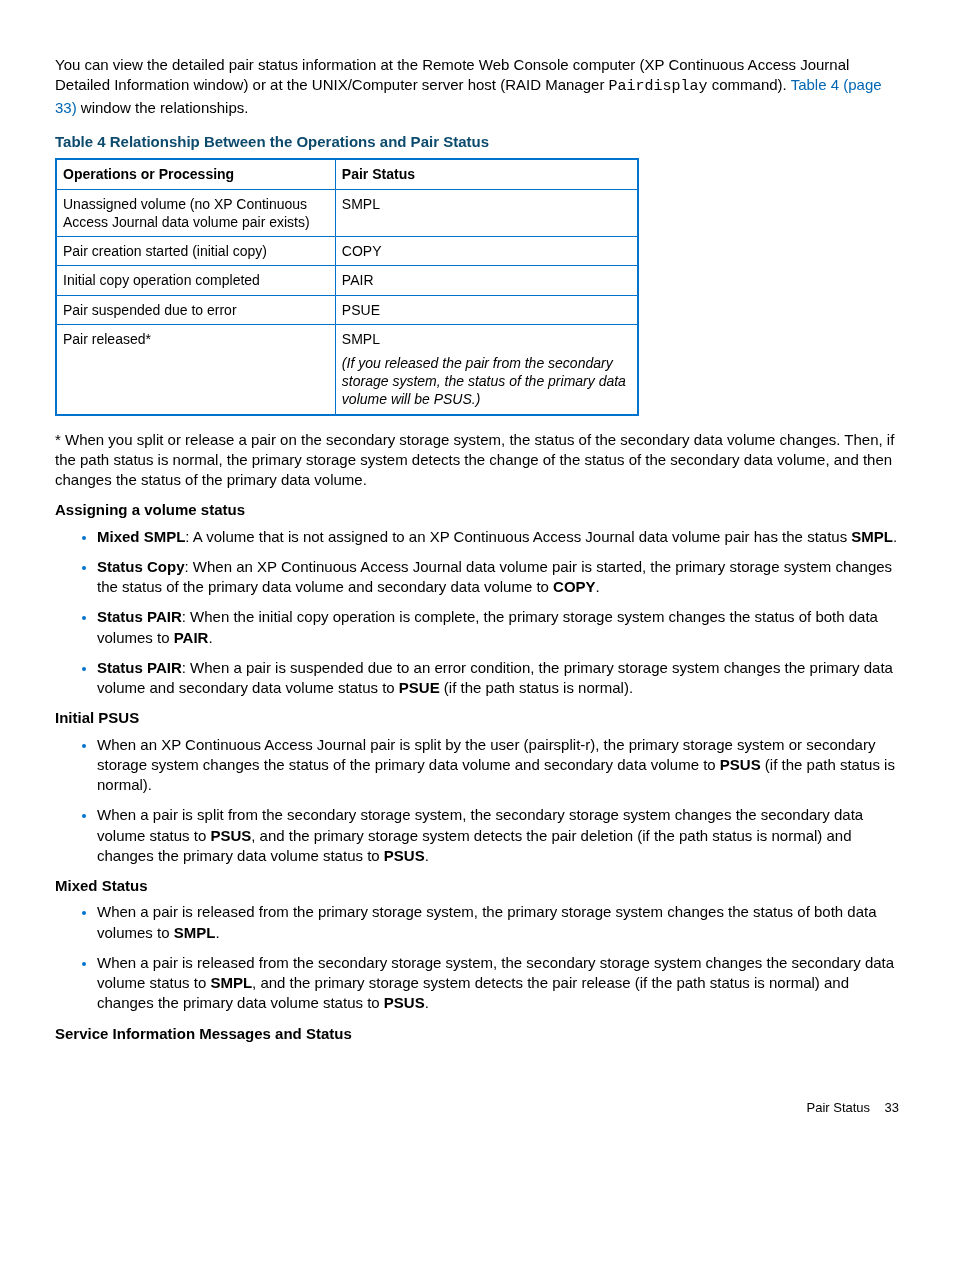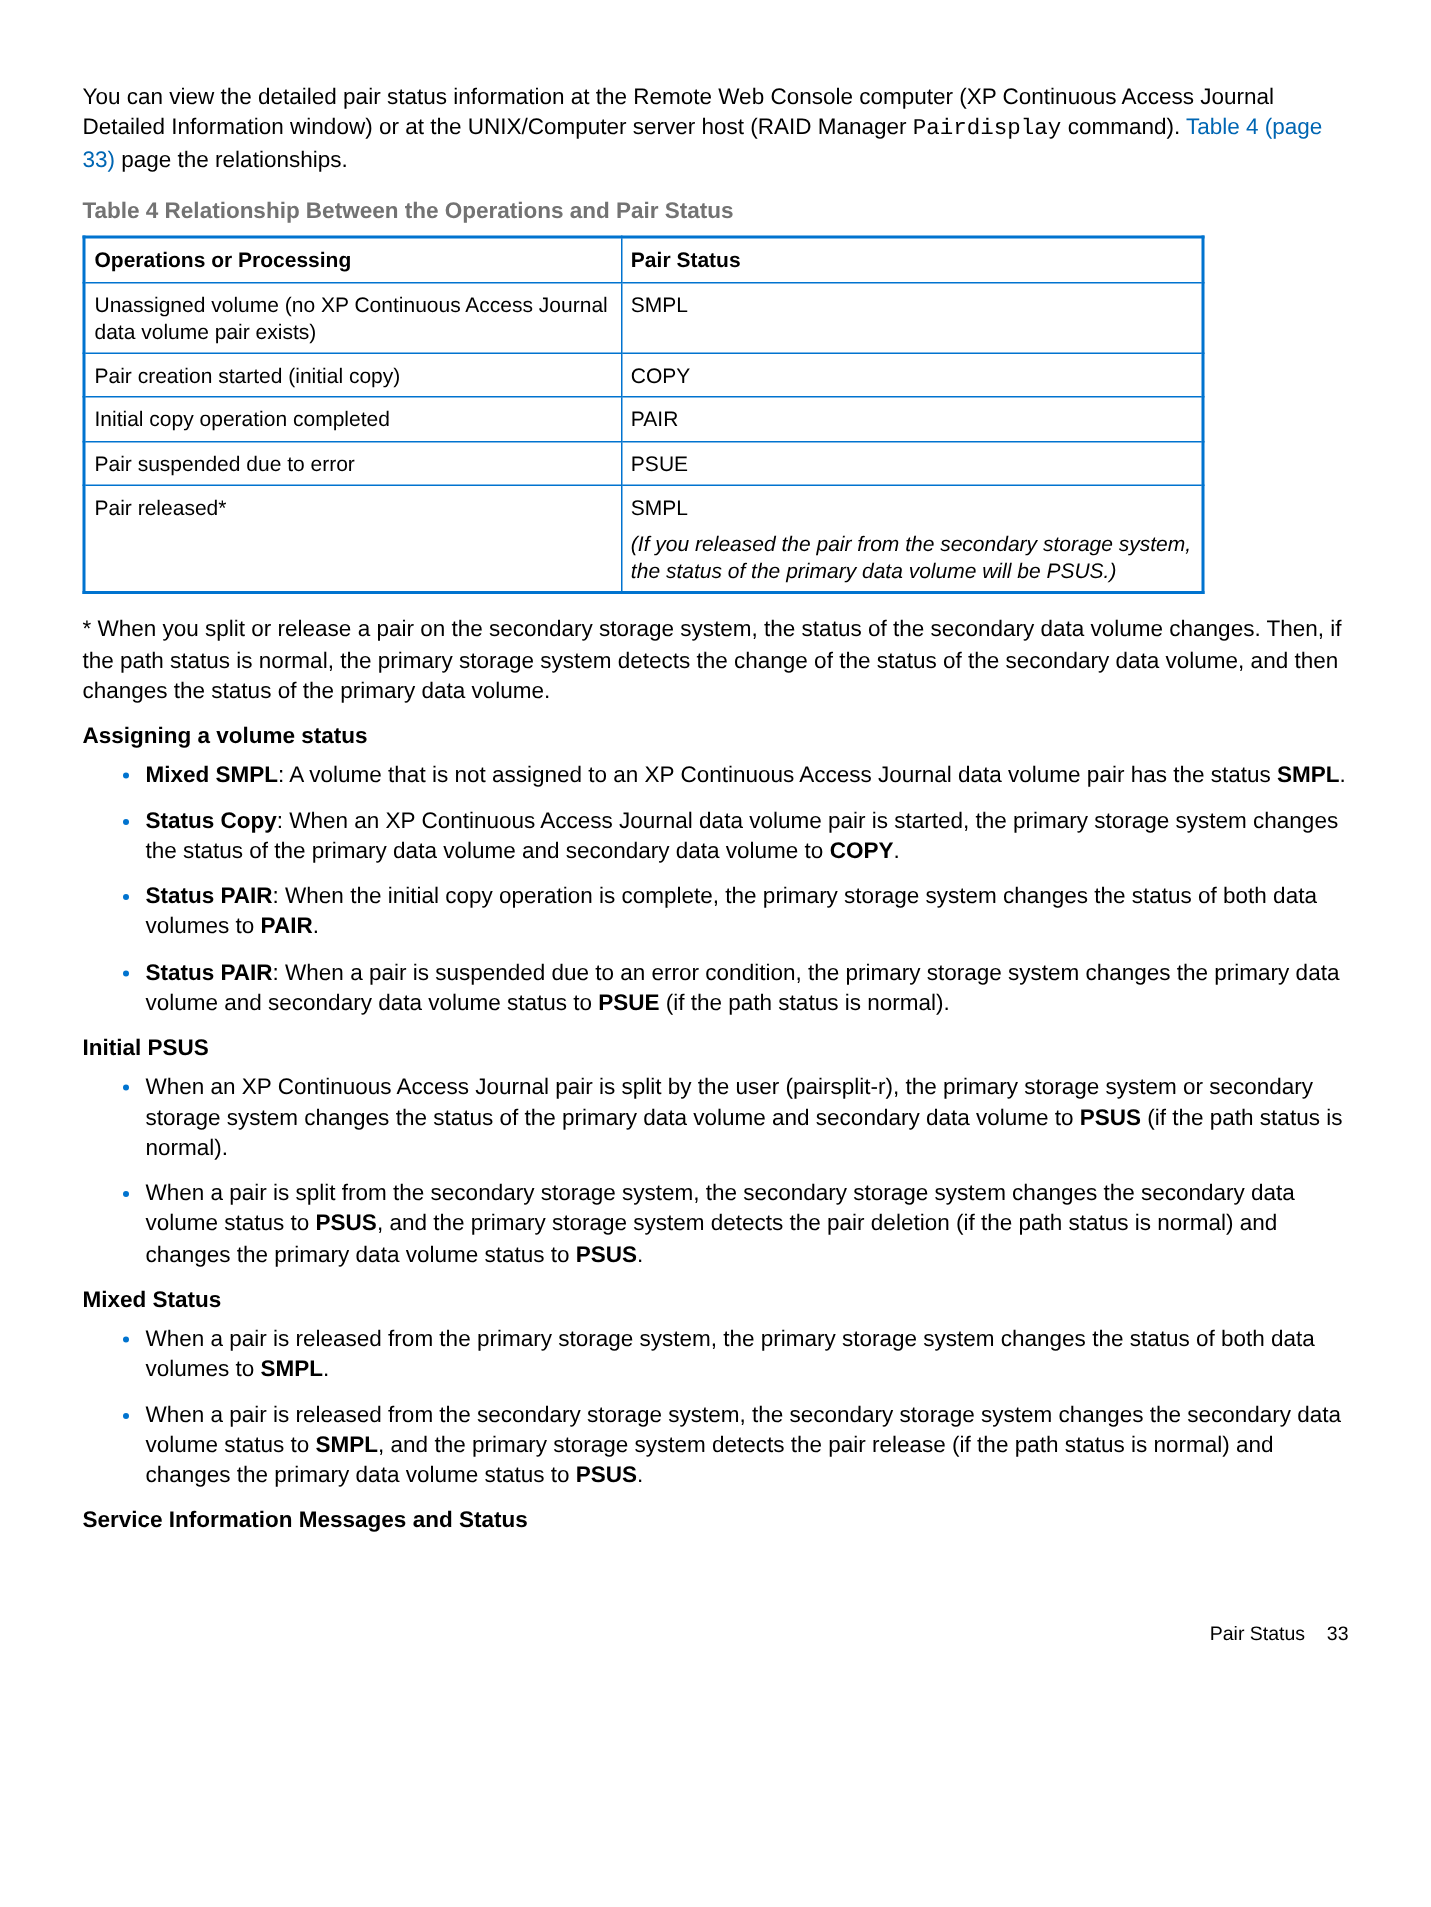--- a/index.html
+++ b/index.html
@@ -10,28 +10,28 @@
     margin: 0;
     padding: 55px 55px 30px 55px;
     width: 954px;
     box-sizing: border-box;
     background: #fff;
   }
   p { margin: 0 0 10px 0; }
   .mono { font-family: "Courier New", monospace; }
   a.link { color: #0066b3; text-decoration: none; }
   .table-title {
-    color: #737373;
+    color: #0c4a6e;
     font-weight: bold;
     font-size: 15px;
     margin: 14px 0 6px 0;
   }
   table {
     border-collapse: collapse;
-    width: 748px;
+    width: 584px;
     border: 2px solid #0073cf;
     margin-bottom: 14px;
     font-size: 14px;
   }
   th {
     text-align: left;
     font-weight: bold;
     border: 1px solid #0073cf;
     padding: 5px 6px;
   }
@@ -51,21 +51,21 @@
     text-align: right;
     font-size: 13px;
     margin-top: 55px;
   }
   .extra-status { margin-top: 6px; display: block; font-style: italic; }
 </style>
 </head>
 <body>
 
 <p>
-  <span>You can view the detailed pair status information at the Remote Web Console computer (XP Continuous Access Journal Detailed Information window) or at the UNIX/Computer server host (RAID Manager </span><span class="mono">Pairdisplay</span><span> command). </span><a href="#" class="link">Table 4 (page 33)</a><span> page the relationships.</span>
+  <span>You can view the detailed pair status information at the Remote Web Console computer (XP Continuous Access Journal Detailed Information window) or at the UNIX/Computer server host (RAID Manager </span><span class="mono">Pairdisplay</span><span> command). </span><a href="#" class="link">Table 4 (page 33)</a><span> window the relationships.</span>
 </p>
 
 <div class="table-title">Table 4 Relationship Between the Operations and Pair Status</div>
 
 <table>
   <thead>
     <tr>
       <th class="col1">Operations or Processing</th>
       <th>Pair Status</th>
     </tr>

